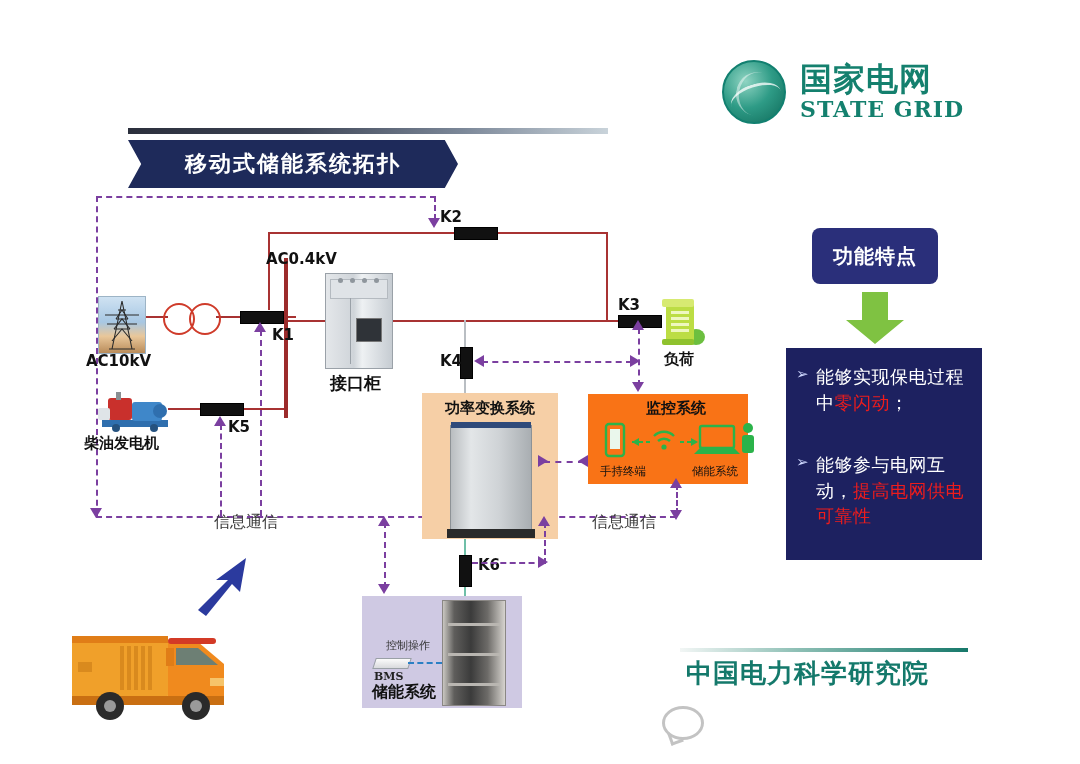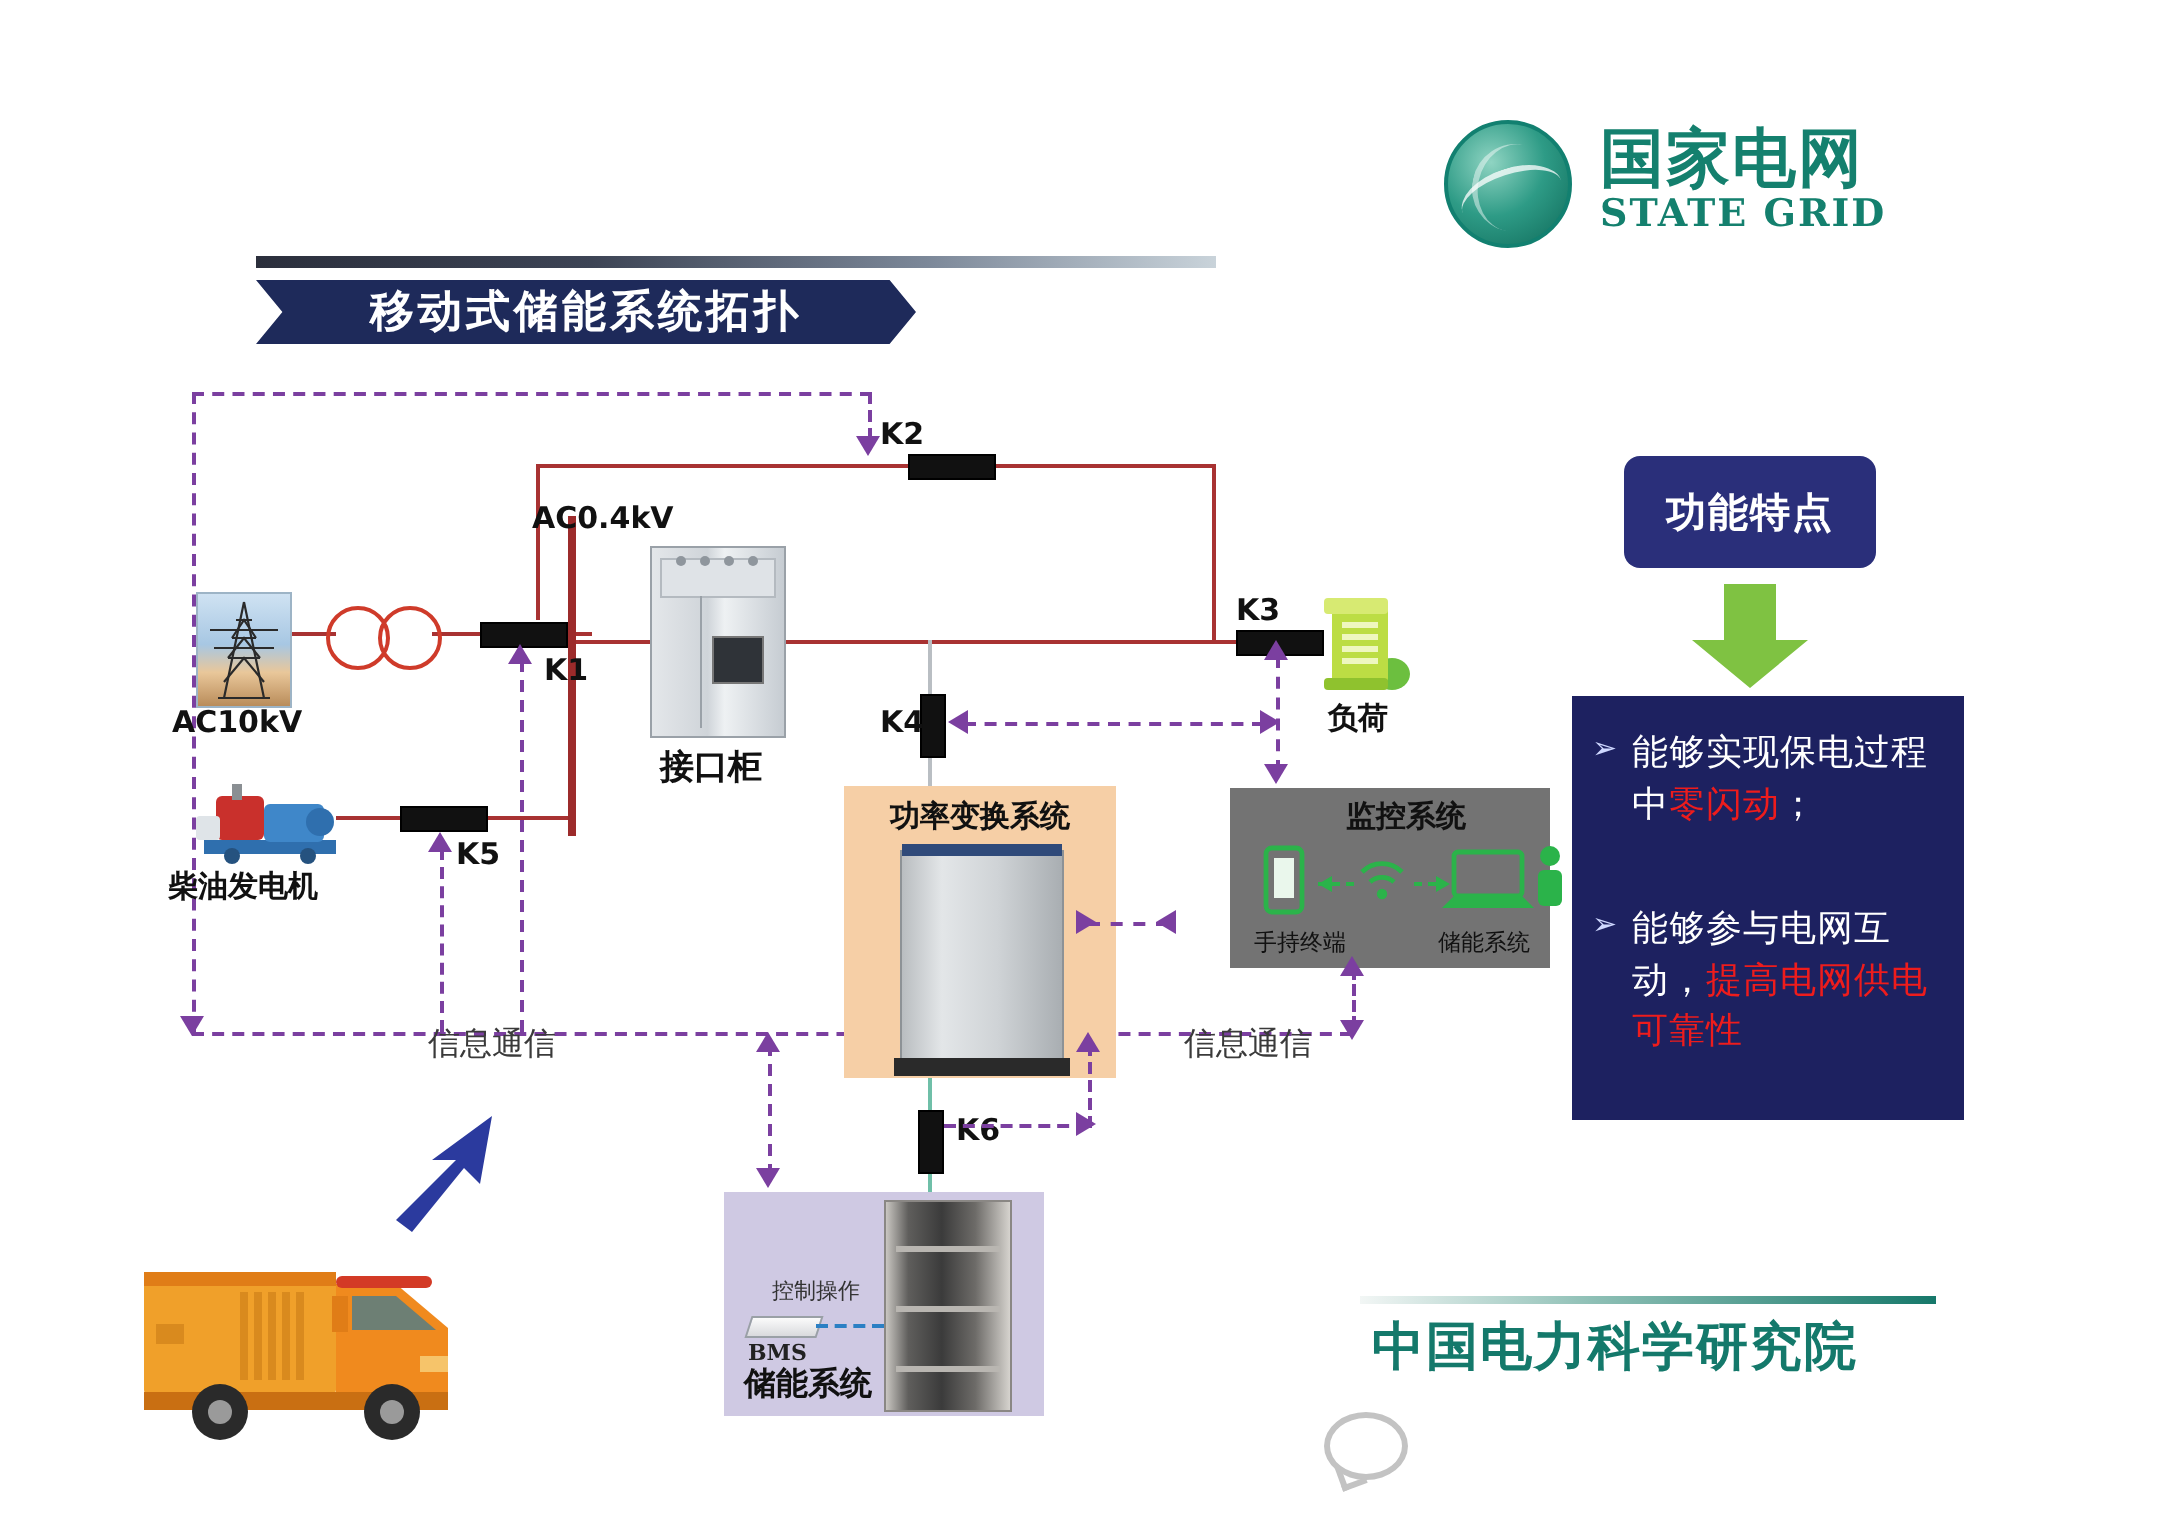--- a/index.html
+++ b/index.html
@@ -6,37 +6,37 @@
   body{width:1080px;height:764px;position:relative;overflow:hidden;
        font-family:"DejaVu Sans","Liberation Sans",sans-serif;}
   .slide{position:absolute;left:0;top:0;width:1080px;height:764px;background:#ffffff;}
 
   
   .title{position:absolute;left:130px;top:60px;font-size:42px;font-weight:bold;
          color:#e8241c;letter-spacing:2px;line-height:1.1;
          text-shadow:1px 1px 0 #b0140d;}
   .title-rule{position:absolute;left:128px;top:128px;width:480px;height:6px;
        background:linear-gradient(90deg,#2b2f3c 0%,#3d4455 35%,#7c8899 70%,#c9d3da 100%);}
-  .ribbon{position:absolute;left:128px;top:140px;width:330px;height:32px;
+  .ribbon{position:absolute;left:128px;top:140px;width:330px;height:48px;
           background:#1e2a5a;color:#fff;font-size:22px;font-weight:bold;
           display:flex;align-items:center;justify-content:center;letter-spacing:2px;
           clip-path:polygon(0 0,96% 0,100% 50%,96% 100%,0 100%,4% 50%);}
 
   
   .sg-logo{position:absolute;left:722px;top:58px;width:250px;height:72px;}
   .sg-globe{position:absolute;left:0;top:2px;width:64px;height:64px;border-radius:50%;
             background:radial-gradient(circle at 36% 32%,#8fd4c2 0%,#2e9b86 48%,#0f6a59 100%);
             border:2px solid #128070;box-sizing:border-box;}
   .sg-globe:after{content:"";position:absolute;left:6px;top:22px;width:52px;height:26px;
             border-radius:50%;border-top:3px solid rgba(255,255,255,.75);
             transform:rotate(-18deg);}
   .sg-globe:before{content:"";position:absolute;left:12px;top:10px;width:40px;height:44px;
             border-radius:50%;border-left:3px solid rgba(255,255,255,.45);transform:rotate(12deg);}
   .sg-cn{position:absolute;left:78px;top:0px;font-size:32px;font-weight:bold;color:#14806e;letter-spacing:1px;}
-  .sg-en{position:absolute;left:78px;top:38px;font-size:19px;font-weight:bold;color:#14806e;
+  .sg-en{position:absolute;left:78px;top:38px;font-size:22px;font-weight:bold;color:#14806e;
          font-family:"DejaVu Serif","Liberation Serif",serif;letter-spacing:1px;}
 
   .cepri{position:absolute;left:680px;top:648px;width:300px;height:60px;}
   .cepri-rule{position:absolute;left:0;top:0;width:288px;height:4px;
      background:linear-gradient(90deg,#f2f6f5 0%,#8fc0b6 40%,#16786a 100%);}
   .cepri-cn{position:absolute;left:6px;top:8px;font-size:26px;font-weight:bold;color:#14796b;letter-spacing:1px;}
   .cepri-en{position:absolute;left:6px;top:40px;font-size:12.5px;font-weight:bold;color:#14796b;
             font-family:"DejaVu Serif","Liberation Serif",serif;letter-spacing:.6px;}
 
   .wm{position:absolute;left:700px;top:702px;font-size:30px;color:#b9b9b9;
@@ -98,21 +98,21 @@
   
   .pcs{position:absolute;left:422px;top:393px;width:136px;height:146px;background:#f6cfa6;}
   .pcs-t{position:absolute;left:0;top:6px;width:136px;text-align:center;font-size:15px;font-weight:bold;color:#111;}
   .pcs-img{position:absolute;left:28px;top:32px;width:80px;height:104px;
      background:linear-gradient(90deg,#b9bdc0 0%,#e3e6e8 25%,#cfd3d6 60%,#a9aeb2 100%);
      border:1px solid #8d9296;}
   .pcs-img:before{content:"";position:absolute;left:0;top:-4px;width:80px;height:6px;background:#2f4a7a;}
   .pcs-img:after{content:"";position:absolute;left:-4px;bottom:-8px;width:88px;height:9px;background:#2a2a2a;}
 
   
-  .mon{position:absolute;left:615px;top:394px;width:160px;height:90px;background:#737373;}
+  .mon{position:absolute;left:588px;top:394px;width:160px;height:90px;background:#f97316;}
   .mon-t{position:absolute;left:0;top:5px;width:176px;text-align:center;font-size:15px;font-weight:bold;color:#111;}
   .mon-l1{position:absolute;left:12px;top:70px;font-size:11.5px;color:#111;}
   .mon-l2{position:absolute;left:104px;top:70px;font-size:11.5px;color:#111;}
 
   
   .ess{position:absolute;left:362px;top:596px;width:160px;height:112px;background:#cfc9e3;}
   .ess-t{position:absolute;left:10px;top:86px;font-size:16px;font-weight:bold;color:#111;}
   .ess-img{position:absolute;left:80px;top:4px;width:62px;height:104px;
      background:linear-gradient(90deg,#c9c6c1 0%,#5f5e5c 18%,#3b3b3b 45%,#6d6b68 72%,#d6d3ce 100%);
      border:1px solid #8a8784;}

